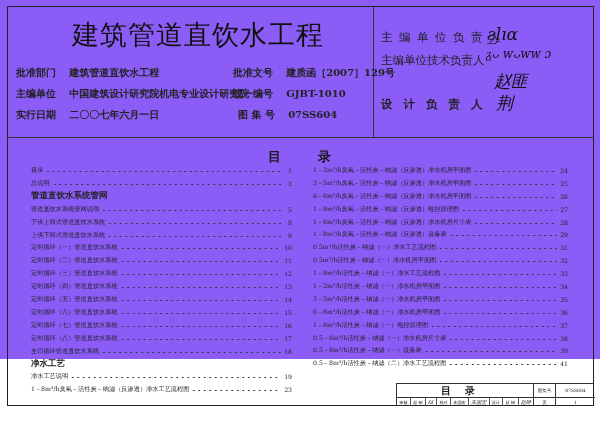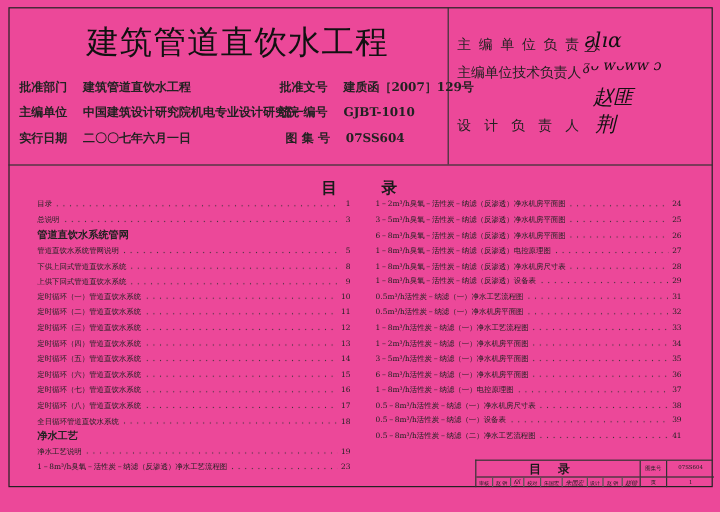--- a/index.html
+++ b/index.html
@@ -1,20 +1,20 @@
 <!DOCTYPE html>
 <html><head>
   <meta charset="utf-8">
   <style>
     * { margin: 0; padding: 0; box-sizing: border-box; }
     html, body {
       width: 600px; height: 427px; background: #ffffff; overflow: hidden;
       font-family: "DejaVu Serif", "Liberation Serif", serif; color: #1a1a1a;
     }
-    .page { position: relative; width: 600px; height: 427px; background: #ec4899; }
+    .page { position: relative; width: 600px; height: 359px; background: #8b5cf6; }
     .frame {
       position: absolute; left: 7px; top: 6px; width: 587px; height: 400px;
       border: 1.5px solid #222;
     }
     .header-sep {
       position: absolute; left: 7px; top: 137px; width: 587px; height: 0;
       border-top: 1.5px solid #333;
     }
     .header-vdiv {
       position: absolute; left: 373px; top: 6px; width: 0; height: 131px;
@@ -117,21 +117,21 @@
   </div>
   <div class="sig-hand" style="left:487px; top:24px;">ƨ̲l̦ıɑ</div>
 
   <div class="sig-row" style="top:53px;">
     <span class="sig-label">主编单位技术负责人</span>
   </div>
   <div class="sig-hand" style="left:486px; top:47px; font-size:12px;">ᵹᴗ ᴡᴗᴡᴡ ɔ</div>
 
   <div class="sig-hand" style="left:494px; top:70px;">赵匪</div>
 
-  <div class="sig-row" style="top:97px;">
+  <div class="sig-row" style="top:97px;font-weight:bold;">
     <span class="sig-label" style="letter-spacing:11px;">设计负责人</span>
   </div>
   <div class="sig-hand" style="left:496px; top:92px;">荆</div>
 
   <div class="toc-heading" style="left:268px;">目</div>
   <div class="toc-heading" style="left:318px;">录</div>
 
   <div class="toc-col" style="left:31px; top:164px; width:261px;">
     <div class="toc-item">
         <span class="t">目录</span>

